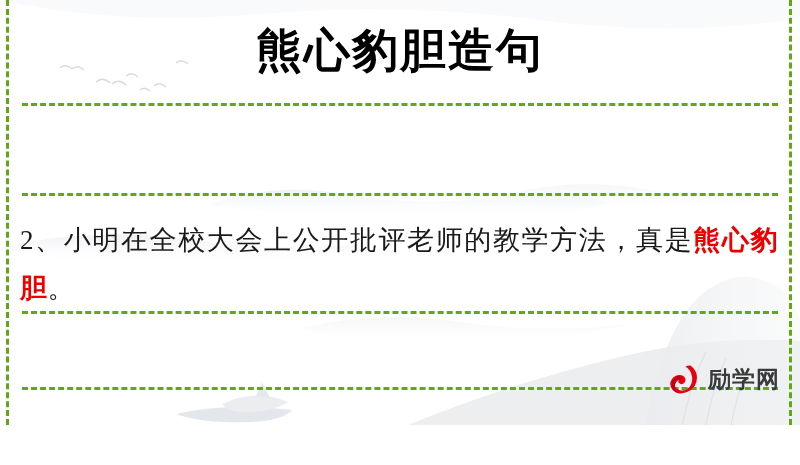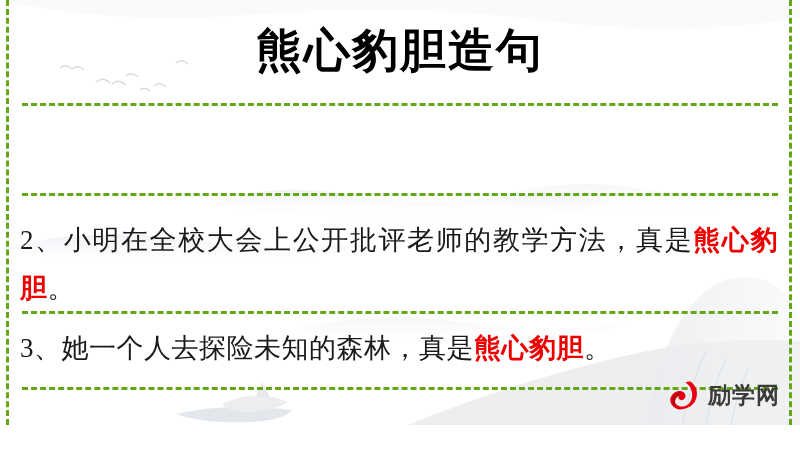--- a/index.html
+++ b/index.html
@@ -97,21 +97,21 @@
 
   .idiom {
     color: #ee0000;
     font-weight: 700;
   }
 
   
   .logo {
     position: absolute;
     right: 20px;
-    bottom: 14px;
+    bottom: 30px;
     display: flex;
     align-items: center;
     gap: 6px;
     z-index: 5;
   }
   .logo-mark { width: 32px; height: 32px; display: block; }
   .logo-text {
     font-family: "Liberation Sans", "DejaVu Sans", sans-serif;
     font-weight: 700;
     font-size: 23px;
@@ -194,23 +194,20 @@
 
 
     <div class="sep sep-2"></div>
 
     <div class="sentence s2">
       <span>2、</span><span>小明在全校大会上公开批评老师的教学方法，真是</span><span class="idiom">熊心豹胆</span><span>。</span>
     </div>
 
     <div class="sep sep-3"></div>
 
-    <div class="sentence s3">
-      <span>3、</span><span>她一个人去探险未知的森林，真是</span><span class="idiom">熊心豹胆</span><span>。</span>
-    </div>
 
     <div class="sep sep-4"></div>
 
   </div>
 
   <div class="logo">
     <svg class="logo-mark" viewBox="0 0 64 64" xmlns="http://www.w3.org/2000/svg" aria-hidden="true">
       <path d="M41 5 q13 10 13 24 q0 21 -20 29 q-20 8 -30 -6 q-7 -10 0 -20 q6 -8 15 -8 q8 0 11 6 q3 7 -3 11 q-5 3 -9 -1 q-3 -3 0 -6 q-7 1 -8 8 q-1 9 8 12 q12 4 20 -5 q8 -9 6 -22 q-2 -13 -13 -20 q6 -3 10 -2 z" fill="#e60012"></path>
       <path d="M22 31 q-10 3 -12 13 q-2 11 8 16 q-14 -3 -15 -17 q-1 -14 19 -18 q-2 3 0 6 z" fill="#c00010"></path>
     </svg>

